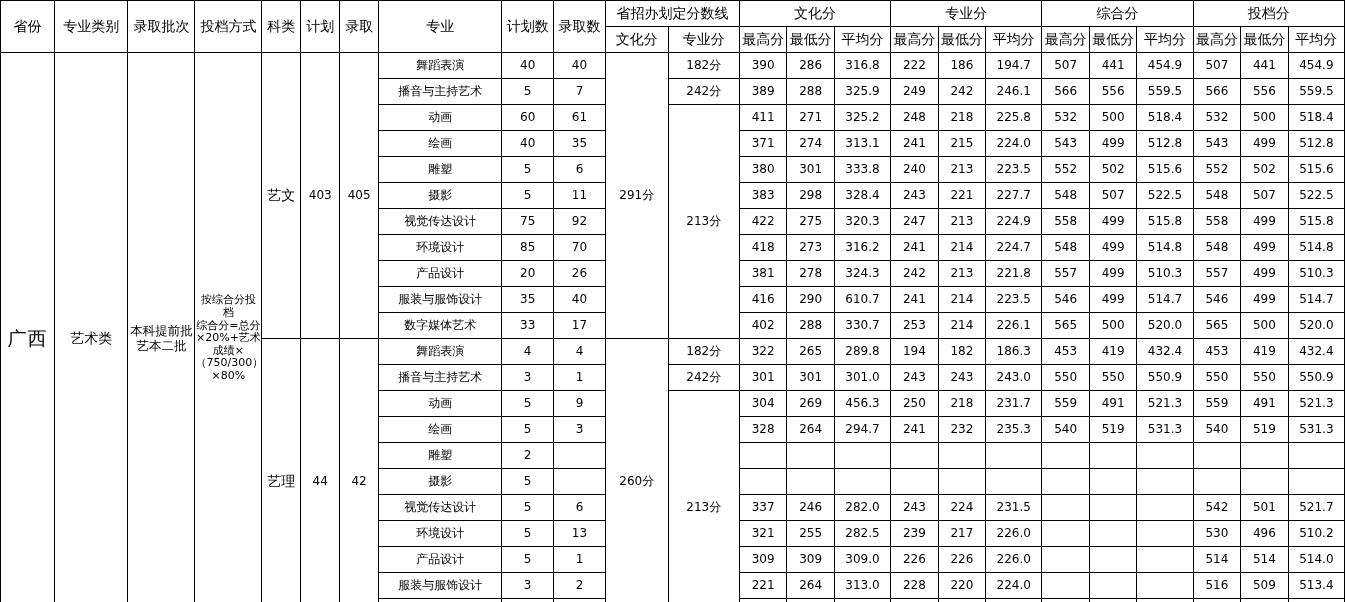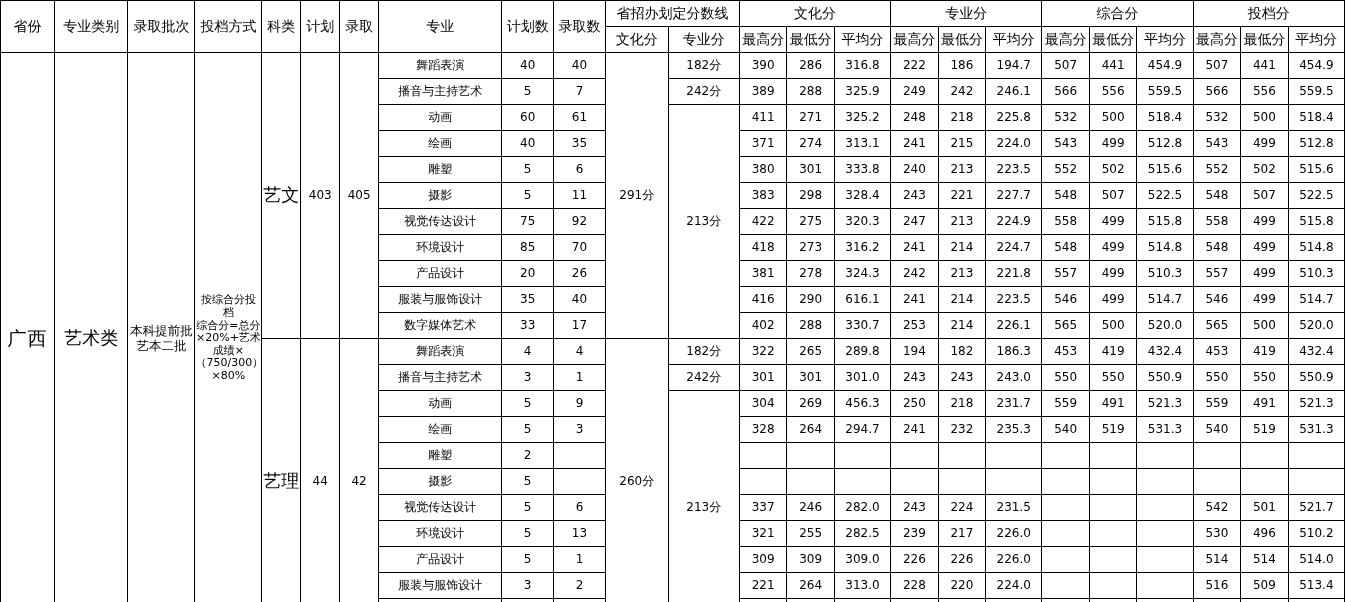--- a/index.html
+++ b/index.html
@@ -43,21 +43,21 @@
     text-align: left;
     padding-left: 10px;
     font-size: 12px;
   }
   td.province {
     font-size: 19px;
     font-weight: normal;
     letter-spacing: 1px;
   }
   td.cat {
-    font-size: 18px;
+    font-size: 14px;
     margin-top: 48px;
   }
   td.batch {
     font-size: 12.5px;
     line-height: 1.5;
   }
   td.method {
     font-size: 11px;
     line-height: 1.45;
     padding: 2px 3px;
@@ -297,21 +297,21 @@
           <td>557</td>
           <td>499</td>
           <td>510.3</td>
         </tr>
         <tr>
           <td class="major-cell">服装与服饰设计</td>
           <td>35</td>
           <td>40</td>
           <td>416</td>
           <td>290</td>
-          <td>616.1</td>
+          <td>610.7</td>
           <td>241</td>
           <td>214</td>
           <td>223.5</td>
           <td>546</td>
           <td>499</td>
           <td>514.7</td>
           <td>546</td>
           <td>499</td>
           <td>514.7</td>
         </tr>

